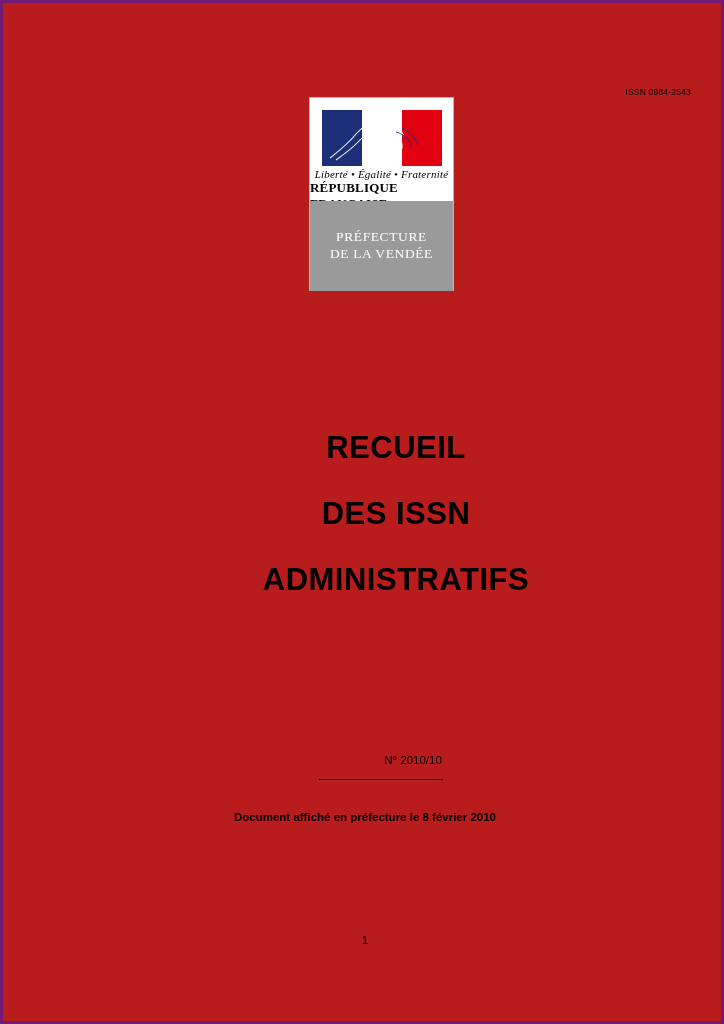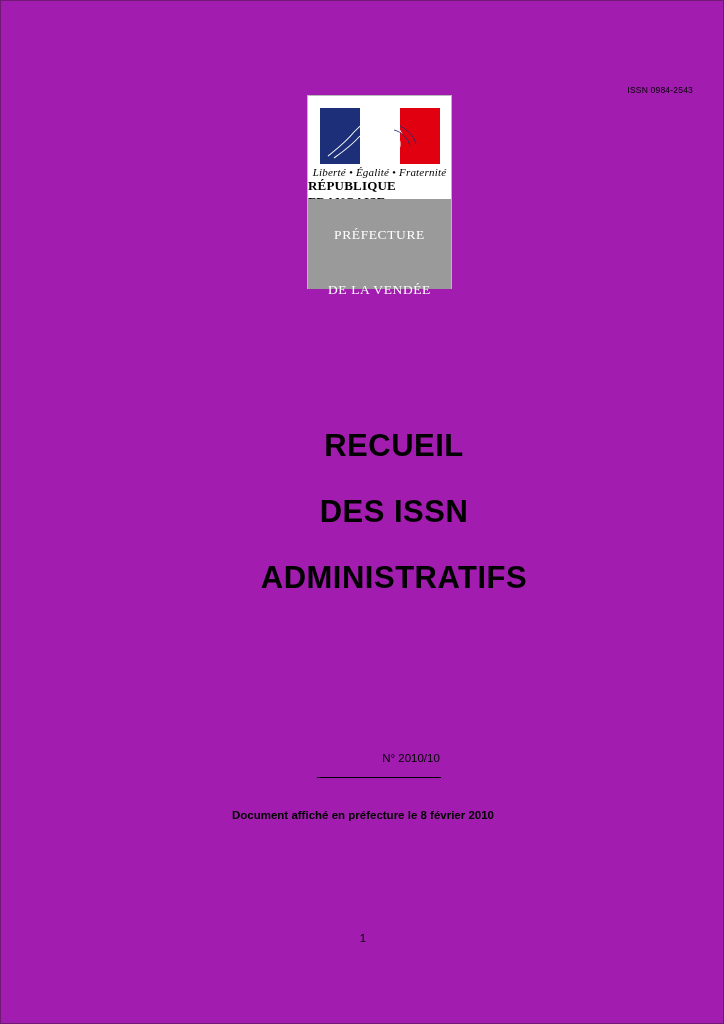--- a/index.html
+++ b/index.html
@@ -15,22 +15,22 @@
     color: #000000;
     overflow: hidden;
   }
 
   .page {
     position: absolute;
     left: 0;
     top: 0;
     width: 724px;
     height: 1024px;
-    background: #a21caf;
-    border: 1px solid #701a75;
+    background: #b91c1c;
+    border: 3px solid #701a75;
     box-sizing: border-box;
   }
 
   
   .issn {
     position: absolute;
     right: 30px;
     top: 84px;
     font-size: 8.5px;
     letter-spacing: 0.2px;
@@ -112,21 +112,20 @@
     width: 100%;
     height: 90px;
     background: #9a9a9a;
     color: #ffffff;
     display: flex;
     flex-direction: column;
     align-items: center;
     justify-content: flex-start;
     padding-top: 27px;
     box-sizing: border-box;
-    gap: 38px;
   }
   .logo-bottom .line {
     font-family: "Liberation Serif", serif;
     font-size: 13.5px;
     letter-spacing: 0.6px;
     line-height: 17px;
   }
 
   
   .title-block {

